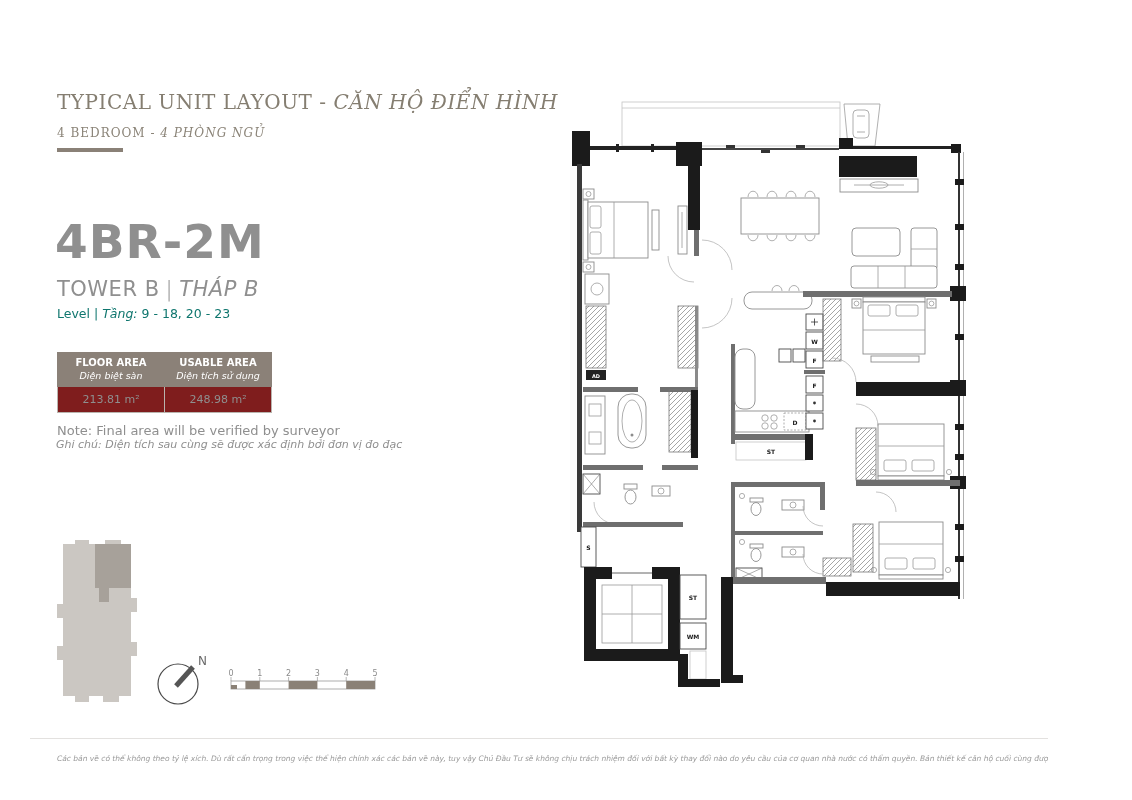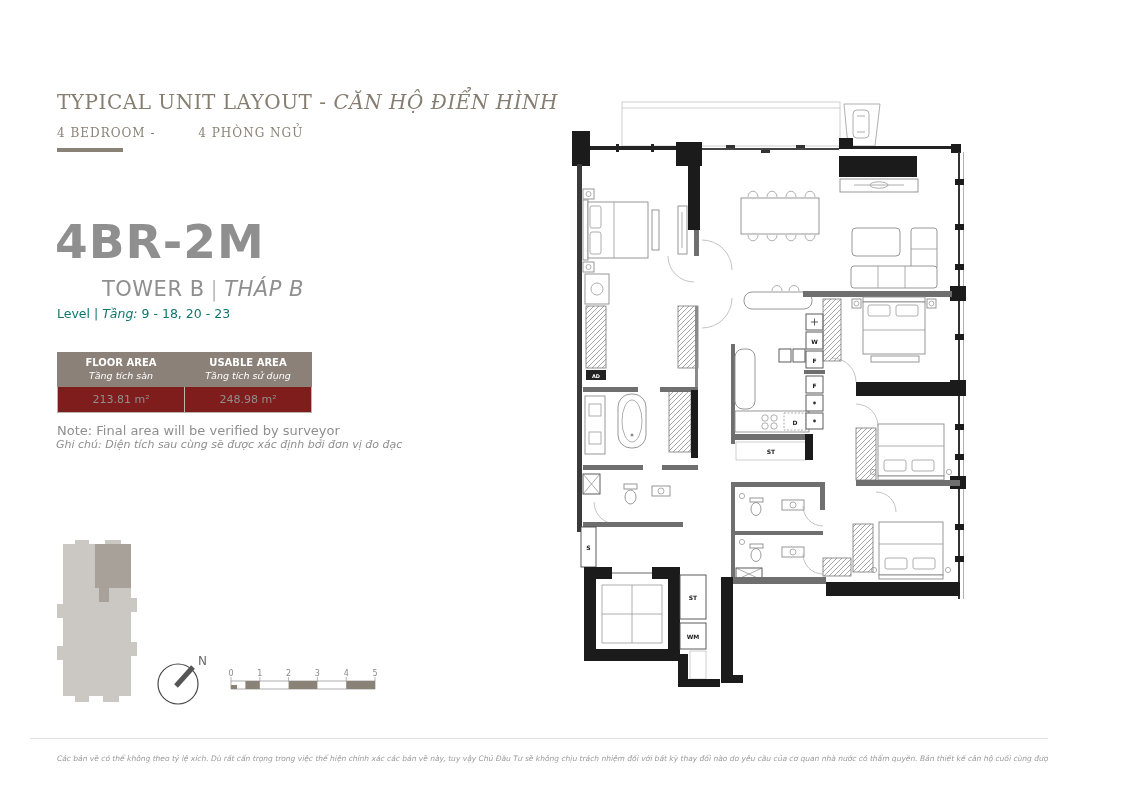--- a/index.html
+++ b/index.html
@@ -4,34 +4,34 @@
 <style>
   html,body{margin:0;padding:0;background:#fff;}
   #page{position:relative;width:1048px;height:800px;background:#fff;overflow:hidden;
         font-family:"DejaVu Sans","Liberation Sans",sans-serif;}
   
   .title{position:absolute;left:57px;top:90px;font-family:"DejaVu Serif","Liberation Serif",serif;
          font-size:20px;letter-spacing:.5px;color:#857e71;white-space:nowrap;}
   .title .vi{font-style:italic;}
   .subtitle{position:absolute;left:57px;top:126px;font-family:"DejaVu Serif","Liberation Serif",serif;
          font-size:12px;letter-spacing:1px;color:#8b8478;}
-  .subtitle .vi{margin-left:38px;}
+  .subtitle .vi{font-style:italic;}
   .accent-bar{position:absolute;left:57px;top:148px;width:66px;height:4px;background:#8a8177;}
   
   .unit-code{position:absolute;left:55px;top:214px;font-size:47px;font-weight:600;
          letter-spacing:1px;color:#8f8f8f;text-align:right;}
-  .unit-tower{position:absolute;left:57px;top:277px;font-size:21px;color:#8f8f8f;letter-spacing:.5px;margin-left:45px;}
+  .unit-tower{position:absolute;left:57px;top:277px;font-size:21px;color:#8f8f8f;letter-spacing:.5px;}
   .unit-tower .sep{color:#8f8f8f;padding:0 6px;font-weight:300;}
   .unit-tower .vi{font-style:italic;}
   .unit-level{position:absolute;left:57px;top:306px;font-size:12.5px;color:#0f766e;}
   .unit-level .vi{font-style:italic;}
   
   .area-table{position:absolute;left:57px;top:352px;border-collapse:collapse;}
   .area-table th{width:102px;background:#8b8178;color:#fff;font-weight:bold;
-         font-size:10px;padding:4px 12px 5px;border:1px solid #8b8178;line-height:1.25;}
+         font-size:10px;padding:4px 2px 5px;border:1px solid #8b8178;line-height:1.25;}
   .area-table th .vi{display:block;font-style:italic;font-weight:normal;font-size:9.5px;}
   .area-table td{border:1px solid #b9b4ae;color:#8f8f8f;font-size:11px;text-align:center;
          padding:6px 2px;background:#7f1d1d;}
   .note1{position:absolute;left:57px;top:423px;font-size:13px;color:#8f8f8f;}
   .note2{position:absolute;left:56px;top:438px;font-size:11px;font-style:italic;color:#8f8f8f;}
   
   .footer-line{position:absolute;left:30px;top:738px;width:1072px;border-top:1px solid #e3e1df;}
   .foot1{position:absolute;left:57px;top:744px;font-size:7.5px;color:#9a9a9a;white-space:nowrap;}
   .foot2{position:absolute;left:57px;top:754px;font-size:7.5px;font-style:italic;color:#9a9a9a;white-space:nowrap;}
   
@@ -54,22 +54,22 @@
   <div class="subtitle"><span>4 BEDROOM</span><span> - </span><span class="vi">4 PHÒNG NGỦ</span></div>
   <div class="accent-bar"></div>
 
   <div class="unit-code">4BR-2M</div>
   <div class="unit-tower"><span>TOWER B</span><span class="sep">|</span><span class="vi">THÁP B</span></div>
   <div class="unit-level"><span>Level</span> <span>|</span> <span class="vi">Tầng:</span> <span>9 - 18, 20 - 23</span></div>
 
   <table class="area-table">
     <tbody>
         <tr>
-      <th><span>FLOOR AREA</span><span class="vi">Tầng tích sàn</span></th>
-      <th><span>USABLE AREA</span><span class="vi">Tầng tích sử dụng</span></th>
+      <th><span>FLOOR AREA</span><span class="vi">Diện biệt sàn</span></th>
+      <th><span>USABLE AREA</span><span class="vi">Diện tích sử dụng</span></th>
     </tr>
     <tr>
       <td>213.81 m²</td>
       <td>248.98 m²</td>
     </tr>
   </tbody>
     </table>
   <div class="note1">Note: Final area will be verified by surveyor</div>
   <div class="note2">Ghi chú: Diện tích sau cùng sẽ được xác định bởi đơn vị đo đạc</div>
 

